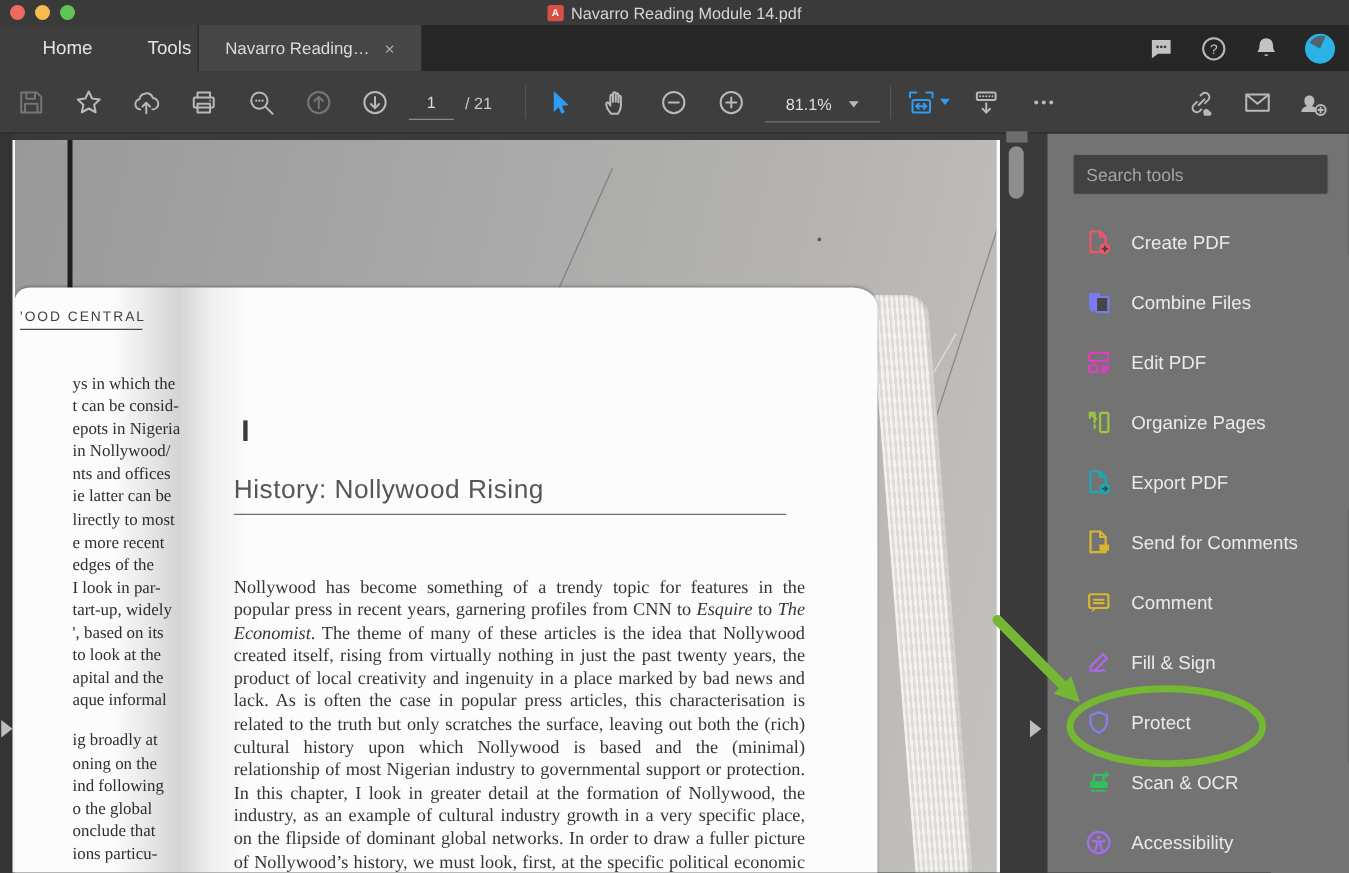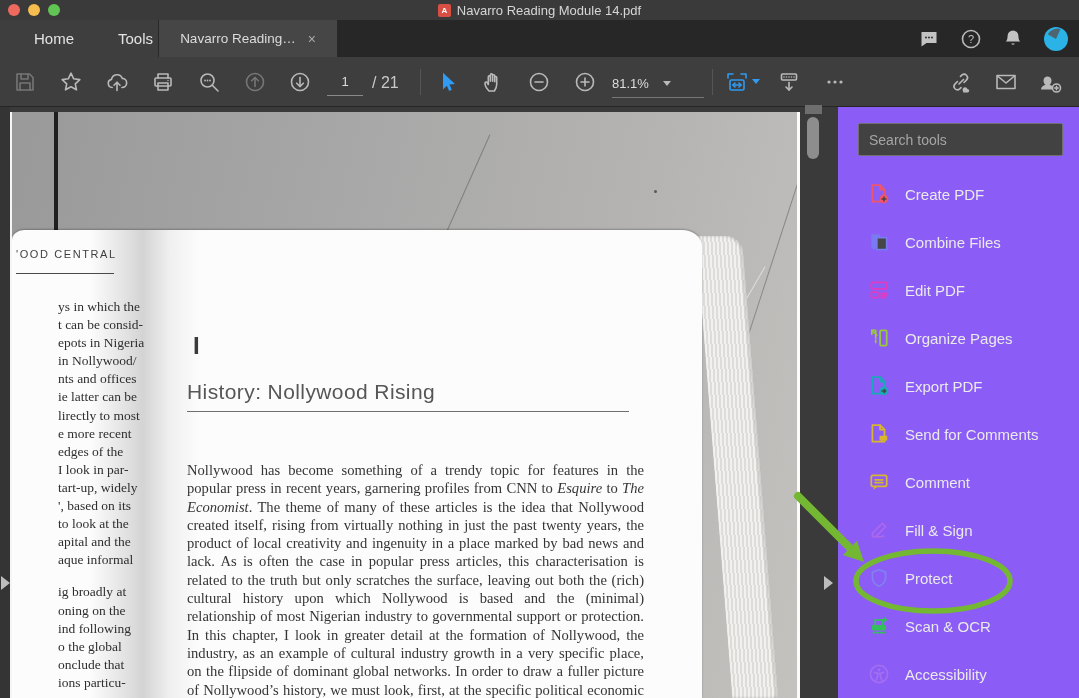--- a/index.html
+++ b/index.html
@@ -28,24 +28,24 @@
 
   
   .toolbar{position:absolute;left:0;top:57px;width:100%;height:50px;background:#3e3e3e;
            border-bottom:1px solid #262626;box-sizing:border-box;}
   .tbtn{position:absolute;top:50%;transform:translate(-50%,-50%);display:flex;align-items:center;
         justify-content:center;width:34px;height:34px;}
   .ticon{stroke:#b9b9b9;fill:none;stroke-width:1.6;stroke-linecap:round;stroke-linejoin:round;}
   .ticon.dim{stroke:#767676;}
   .pagebox{position:absolute;left:327px;top:14px;width:36px;height:24px;border-bottom:1px solid #8a8a8a;
            color:#dddddd;font-size:13px;text-align:center;line-height:22px;}
-  .pagetotal{position:absolute;left:372px;top:14px;height:24px;color:#c9c9c9;font-size:16px;line-height:24px;}
+  .pagetotal{position:absolute;left:372px;top:14px;height:24px;color:#c9c9c9;font-size:13px;line-height:24px;}
   .vsep{position:absolute;top:12px;width:1px;height:26px;background:#565656;}
   .zoomctl{position:absolute;left:612px;top:12px;width:92px;height:28px;border-bottom:1px solid #777;
-           display:flex;align-items:center;gap:14px;color:#dddddd;font-size:13px;}
+           display:flex;align-items:center;justify-content:center;gap:14px;color:#dddddd;font-size:13px;}
   .caret{width:0;height:0;border-left:4px solid transparent;border-right:4px solid transparent;
          border-top:5px solid #b9b9b9;display:inline-block;}
   .caret.blue{border-top-color:#2f9bf2;}
 
   
   .main{position:absolute;left:0;top:107px;right:0;bottom:0;background:#3a3a3a;}
   .left-rail{position:absolute;left:0;top:0;width:10px;bottom:0;background:#343434;}
   .pane-toggle{width:0;height:0;border-top:7px solid transparent;border-bottom:7px solid transparent;
                border-left:9px solid #bdbdbd;position:absolute;}
 
@@ -61,41 +61,41 @@
   .fore-edge{position:absolute;left:684px;top:124px;width:46px;height:462px;
              background:repeating-linear-gradient(90deg,#f2f1ef 0 2px,#dddcd9 2px 4px);
              transform:skewX(4.5deg);transform-origin:top left;border-radius:0 16px 4px 0;
              box-shadow:inset -2px 0 3px rgba(0,0,0,.18);}
   .spine-shadow{position:absolute;left:78px;top:118px;width:110px;height:468px;
              background:linear-gradient(90deg,rgba(0,0,0,0) 0%,rgba(0,0,0,.10) 32%,rgba(0,0,0,.16) 48%,rgba(0,0,0,.05) 72%,rgba(0,0,0,0) 100%);}
 
   
   .lp-header{position:absolute;left:4px;top:136px;width:98px;color:#3f3f3f;font-size:11px;
              letter-spacing:1.6px;font-family:"Liberation Sans",sans-serif;border-bottom:1px solid #4a4a4a;
-             padding-bottom:13px;white-space:nowrap;}
+             padding-bottom:3px;white-space:nowrap;}
   .lp-col{position:absolute;left:3px;top:186px;font-family:"Liberation Serif",serif;font-size:13.5px;
           line-height:18.1px;color:#2e2e2e;margin-left:43px;}
   .lp-col div{white-space:nowrap;}
   .lp-col .gap{height:14px;}
 
   
   .chapter-num{position:absolute;left:181px;top:220px;font-size:24px;font-weight:bold;color:#3a3a3a;}
   .chapter-title{position:absolute;left:175px;top:268px;font-size:21px;color:#565656;letter-spacing:.4px;}
   .title-rule{position:absolute;left:175px;top:299px;width:442px;height:1px;background:#6f6f6f;}
   .body-para{position:absolute;left:175px;top:349px;width:457px;font-family:"Liberation Serif",serif;
              font-size:14.6px;line-height:18.3px;color:#353535;text-align:justify;}
   .body-para i{font-style:italic;}
 
   
   .gutter{position:absolute;left:800px;top:0;width:38px;bottom:0;background:#3a3a3a;}
   .scroll-cap{position:absolute;left:5px;top:-2px;width:17px;height:9px;background:#6e6e6e;}
   .scroll-thumb{position:absolute;left:7px;top:10px;width:12px;height:42px;border-radius:6px;background:#8d8d8d;}
 
   
-  .sidebar{position:absolute;left:838px;top:0;right:0;bottom:0;background:#8b5cf6;}
+  .sidebar{position:absolute;left:838px;top:0;right:0;bottom:0;background:#737373;}
   .search-box{position:absolute;left:20px;top:16px;width:205px;height:33px;background:#424242;
               border:1px solid #6f6f6f;border-radius:2px;box-sizing:border-box;color:#cfcfcf;
               font-size:14px;padding:0 10px;outline:none;}
   .search-box::placeholder{color:#a5a5a5;}
   .tool-list{position:absolute;left:0;top:63px;right:0;}
   .tool-item{height:48px;display:flex;align-items:center;padding-left:30px;cursor:default;}
   .tool-item .icn{width:22px;height:22px;margin-right:15px;flex:0 0 auto;}
   .tool-item .lbl{color:#eaeaea;font-size:15px;text-align:center;}
   .sic{fill:none;stroke-width:1.6;stroke-linecap:round;stroke-linejoin:round;}
 

